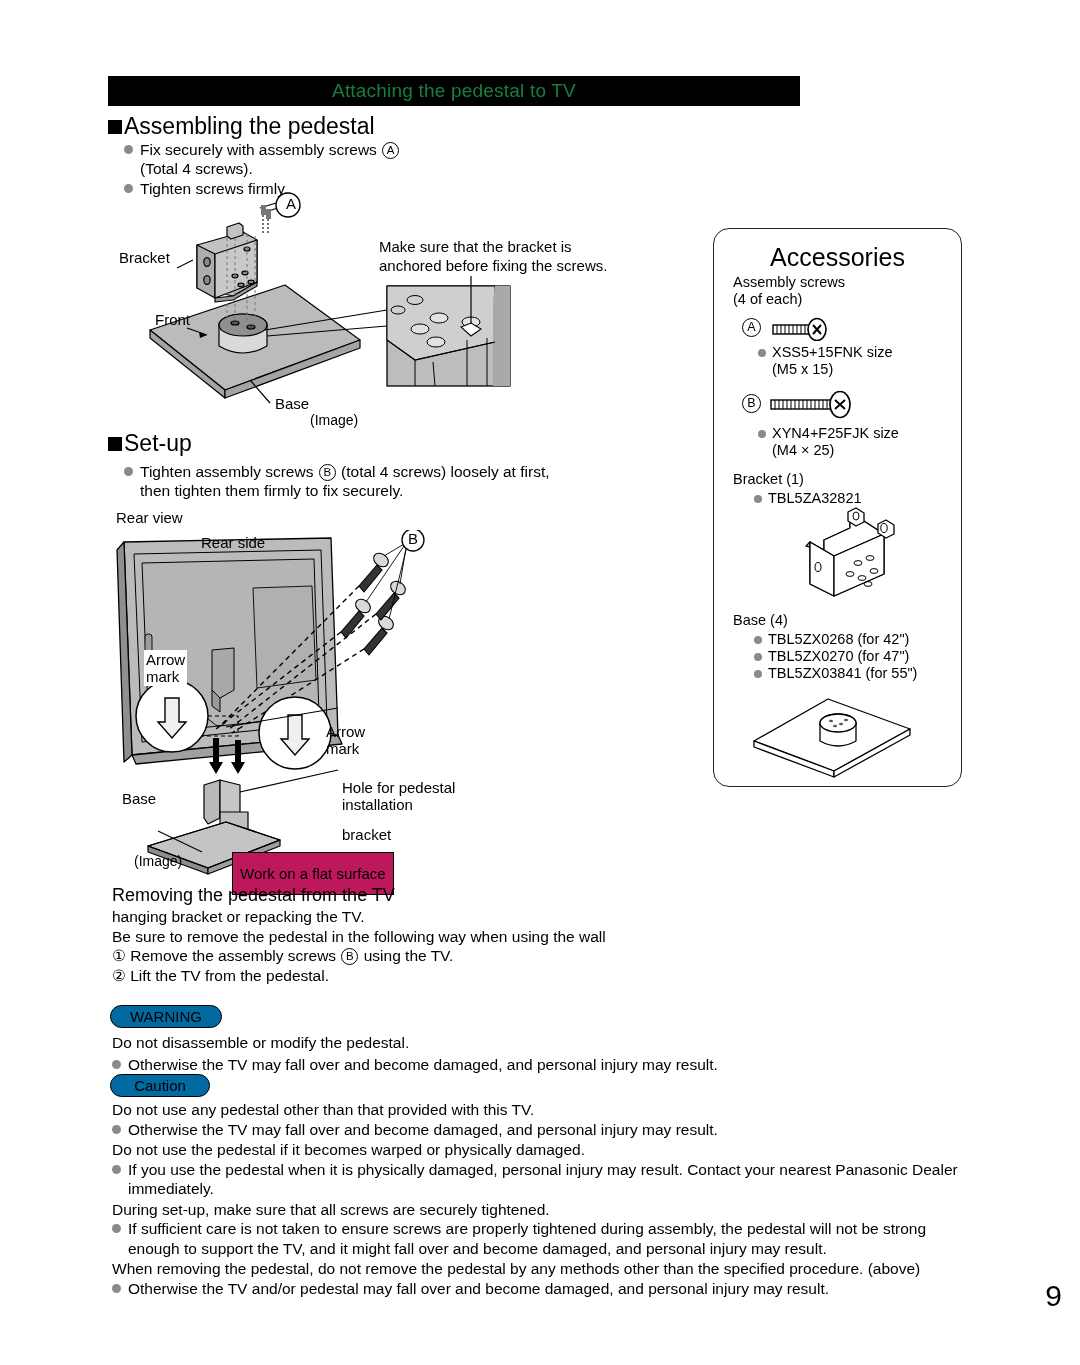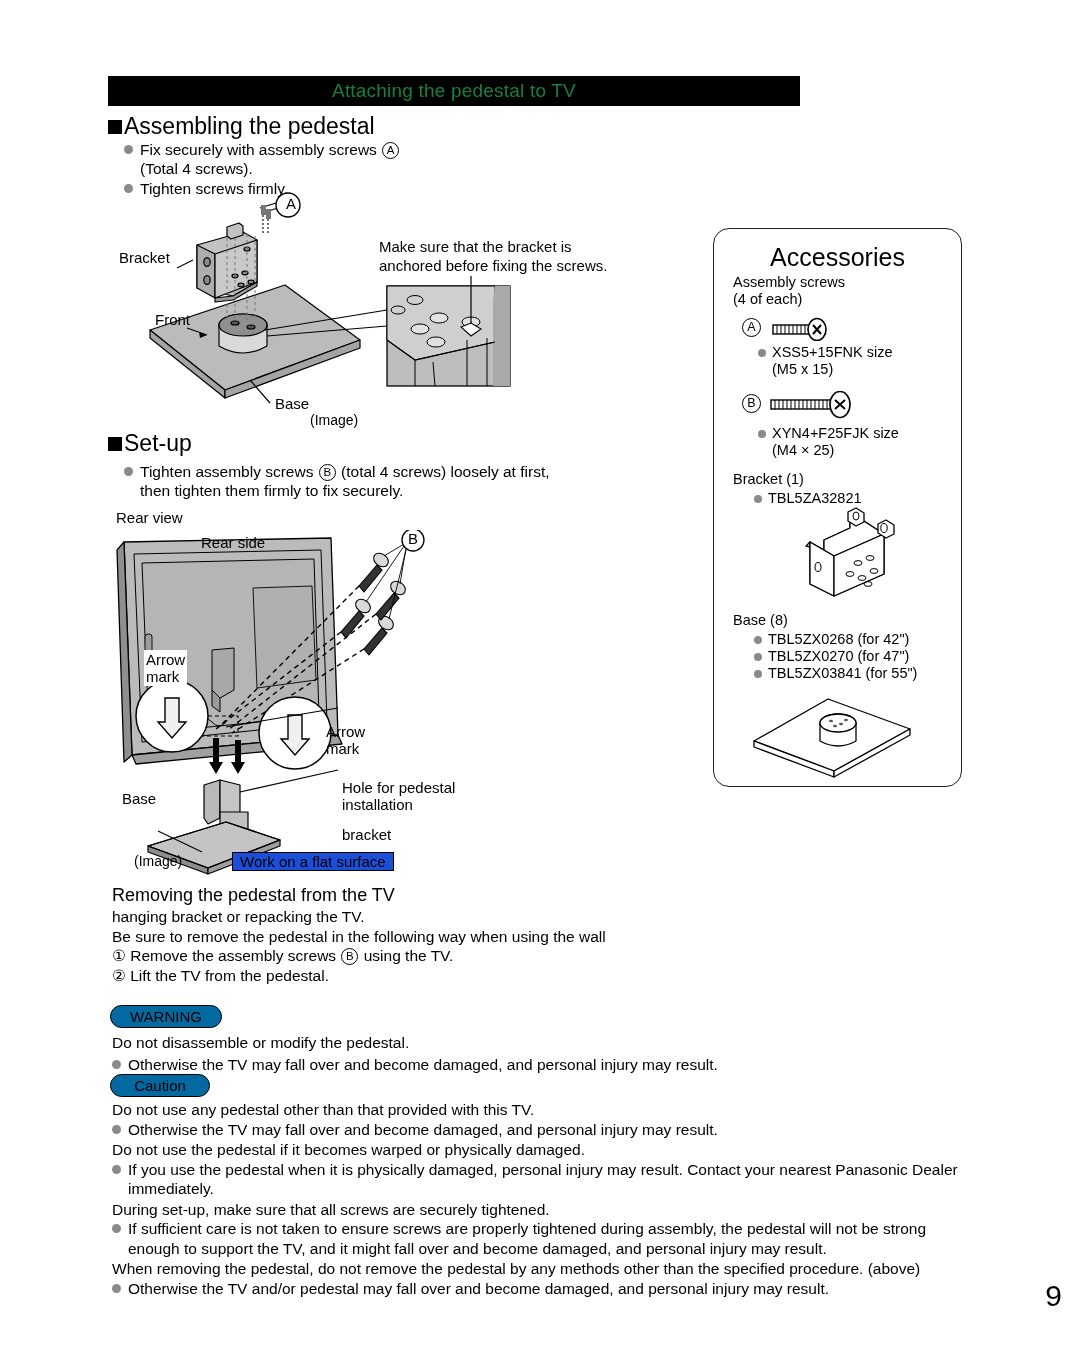--- a/index.html
+++ b/index.html
@@ -46,22 +46,22 @@
     position:absolute;left:713px;top:228px;width:247px;height:557px;
     border:1.4px solid #222;border-radius:16px;background:#fff;
   }
   .acc-title{position:absolute;left:0;top:14px;width:100%;text-align:center;font-size:25px;}
   .acc-txt{position:absolute;font-size:14.5px;line-height:17px;white-space:pre;}
   .acc-bl{position:absolute;font-size:14.5px;line-height:17px;display:flex;}
   .acc-bl .dot{width:8px;height:8px;margin:5px 6px 0 0;flex:0 0 8px;}
 
   
   .flatbox{
-    position:absolute;border:1.4px solid #000;background:#1d4ed8;
-    font-size:15px;padding:0 7px;
+    position:absolute;border:1.4px solid #000;background:#be185d;
+    font-size:15px;padding:12px 7px;
   }
 
   
   .pill{
     position:absolute;border:1.6px solid #000;border-radius:13px;
     height:21px;line-height:21px;text-align:center;font-size:15px;background:#0369a1;
   }
 
   
   .para{position:absolute;font-size:15.5px;line-height:19.5px;}
@@ -401,21 +401,21 @@
         <ellipse cx="86" cy="54" rx="4" ry="2.4"></ellipse>
         <ellipse cx="66" cy="70" rx="4" ry="2.4"></ellipse>
         <ellipse cx="78" cy="74" rx="4" ry="2.4"></ellipse>
         <ellipse cx="90" cy="67" rx="4" ry="2.4"></ellipse>
         <ellipse cx="84" cy="80" rx="4" ry="2.4"></ellipse>
         <ellipse cx="100" cy="24" rx="3.2" ry="4.5"></ellipse>
         <ellipse cx="72" cy="12" rx="3" ry="4"></ellipse>
       </g>
     </svg>
 
-    <div class="acc-txt" style="left:19px;top:383px;">Base (8)</div>
+    <div class="acc-txt" style="left:19px;top:383px;">Base (4)</div>
     <div class="acc-bl" style="left:40px;top:402px;">
       <span class="dot"></span>
       <span>TBL5ZX0268 (for 42")</span>
     </div>
     <div class="acc-bl" style="left:40px;top:419px;">
       <span class="dot"></span>
       <span>TBL5ZX0270 (for 47")</span>
     </div>
     <div class="acc-bl" style="left:40px;top:436px;">
       <span class="dot"></span>

